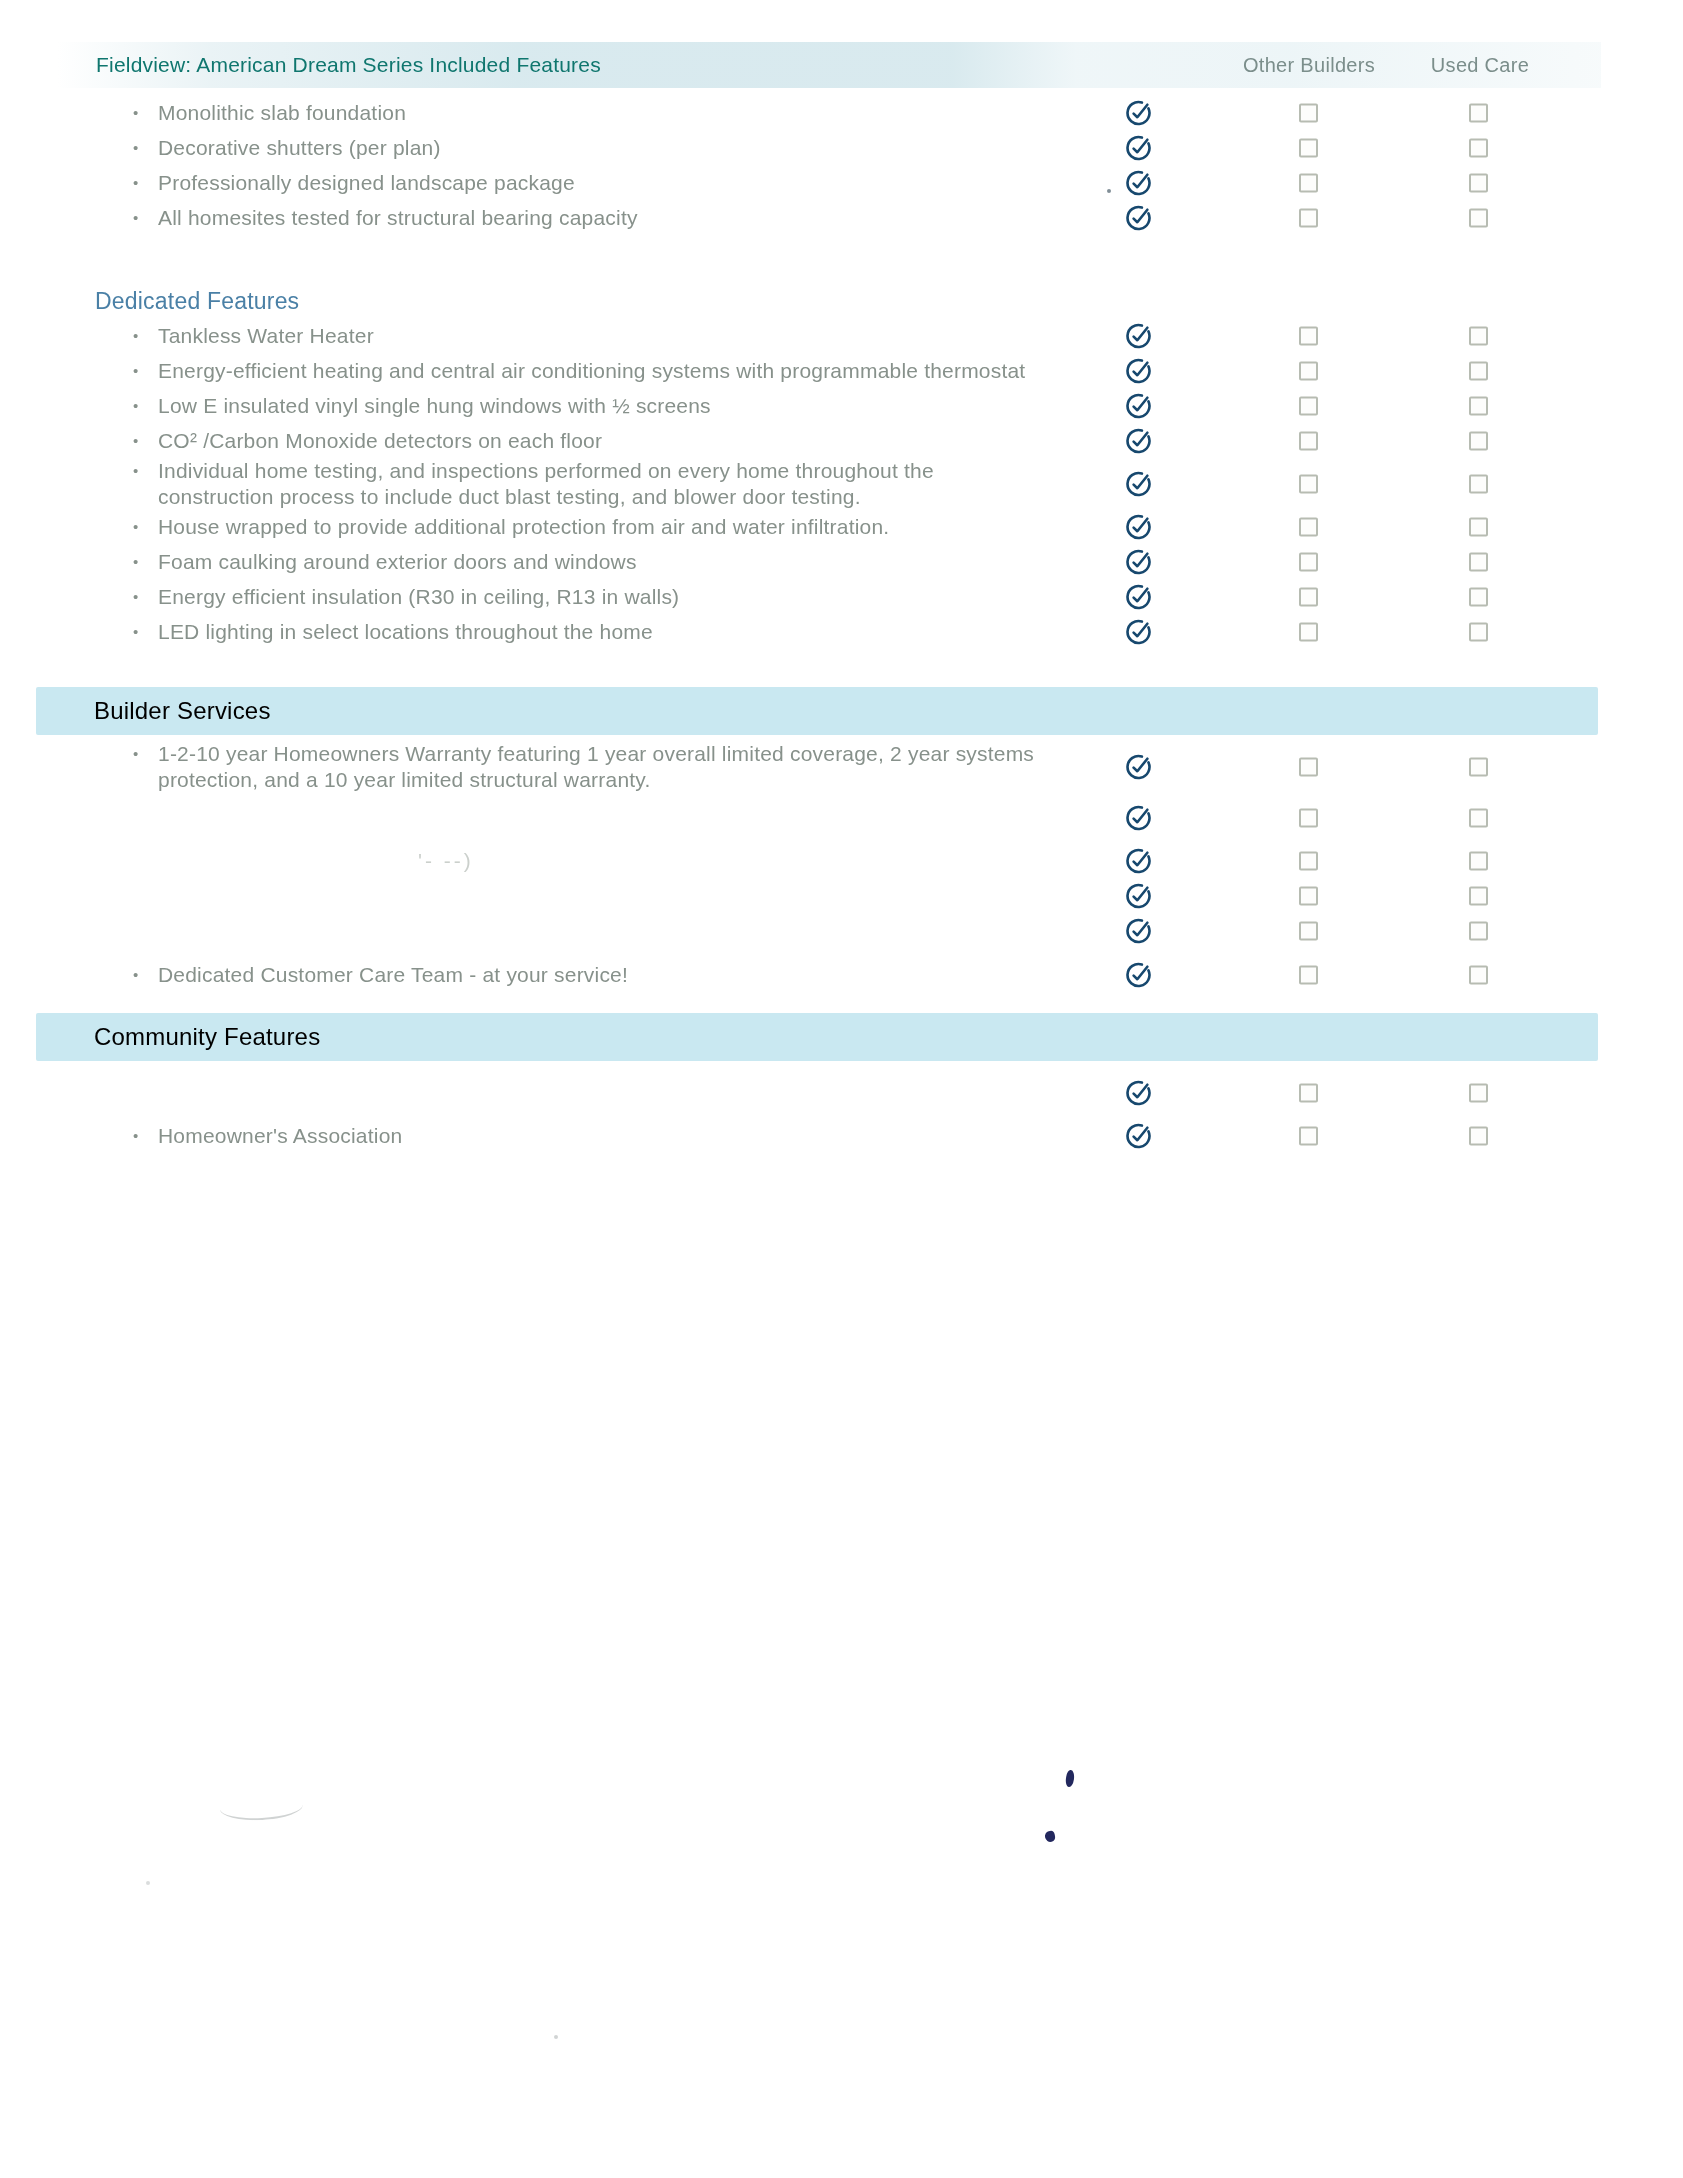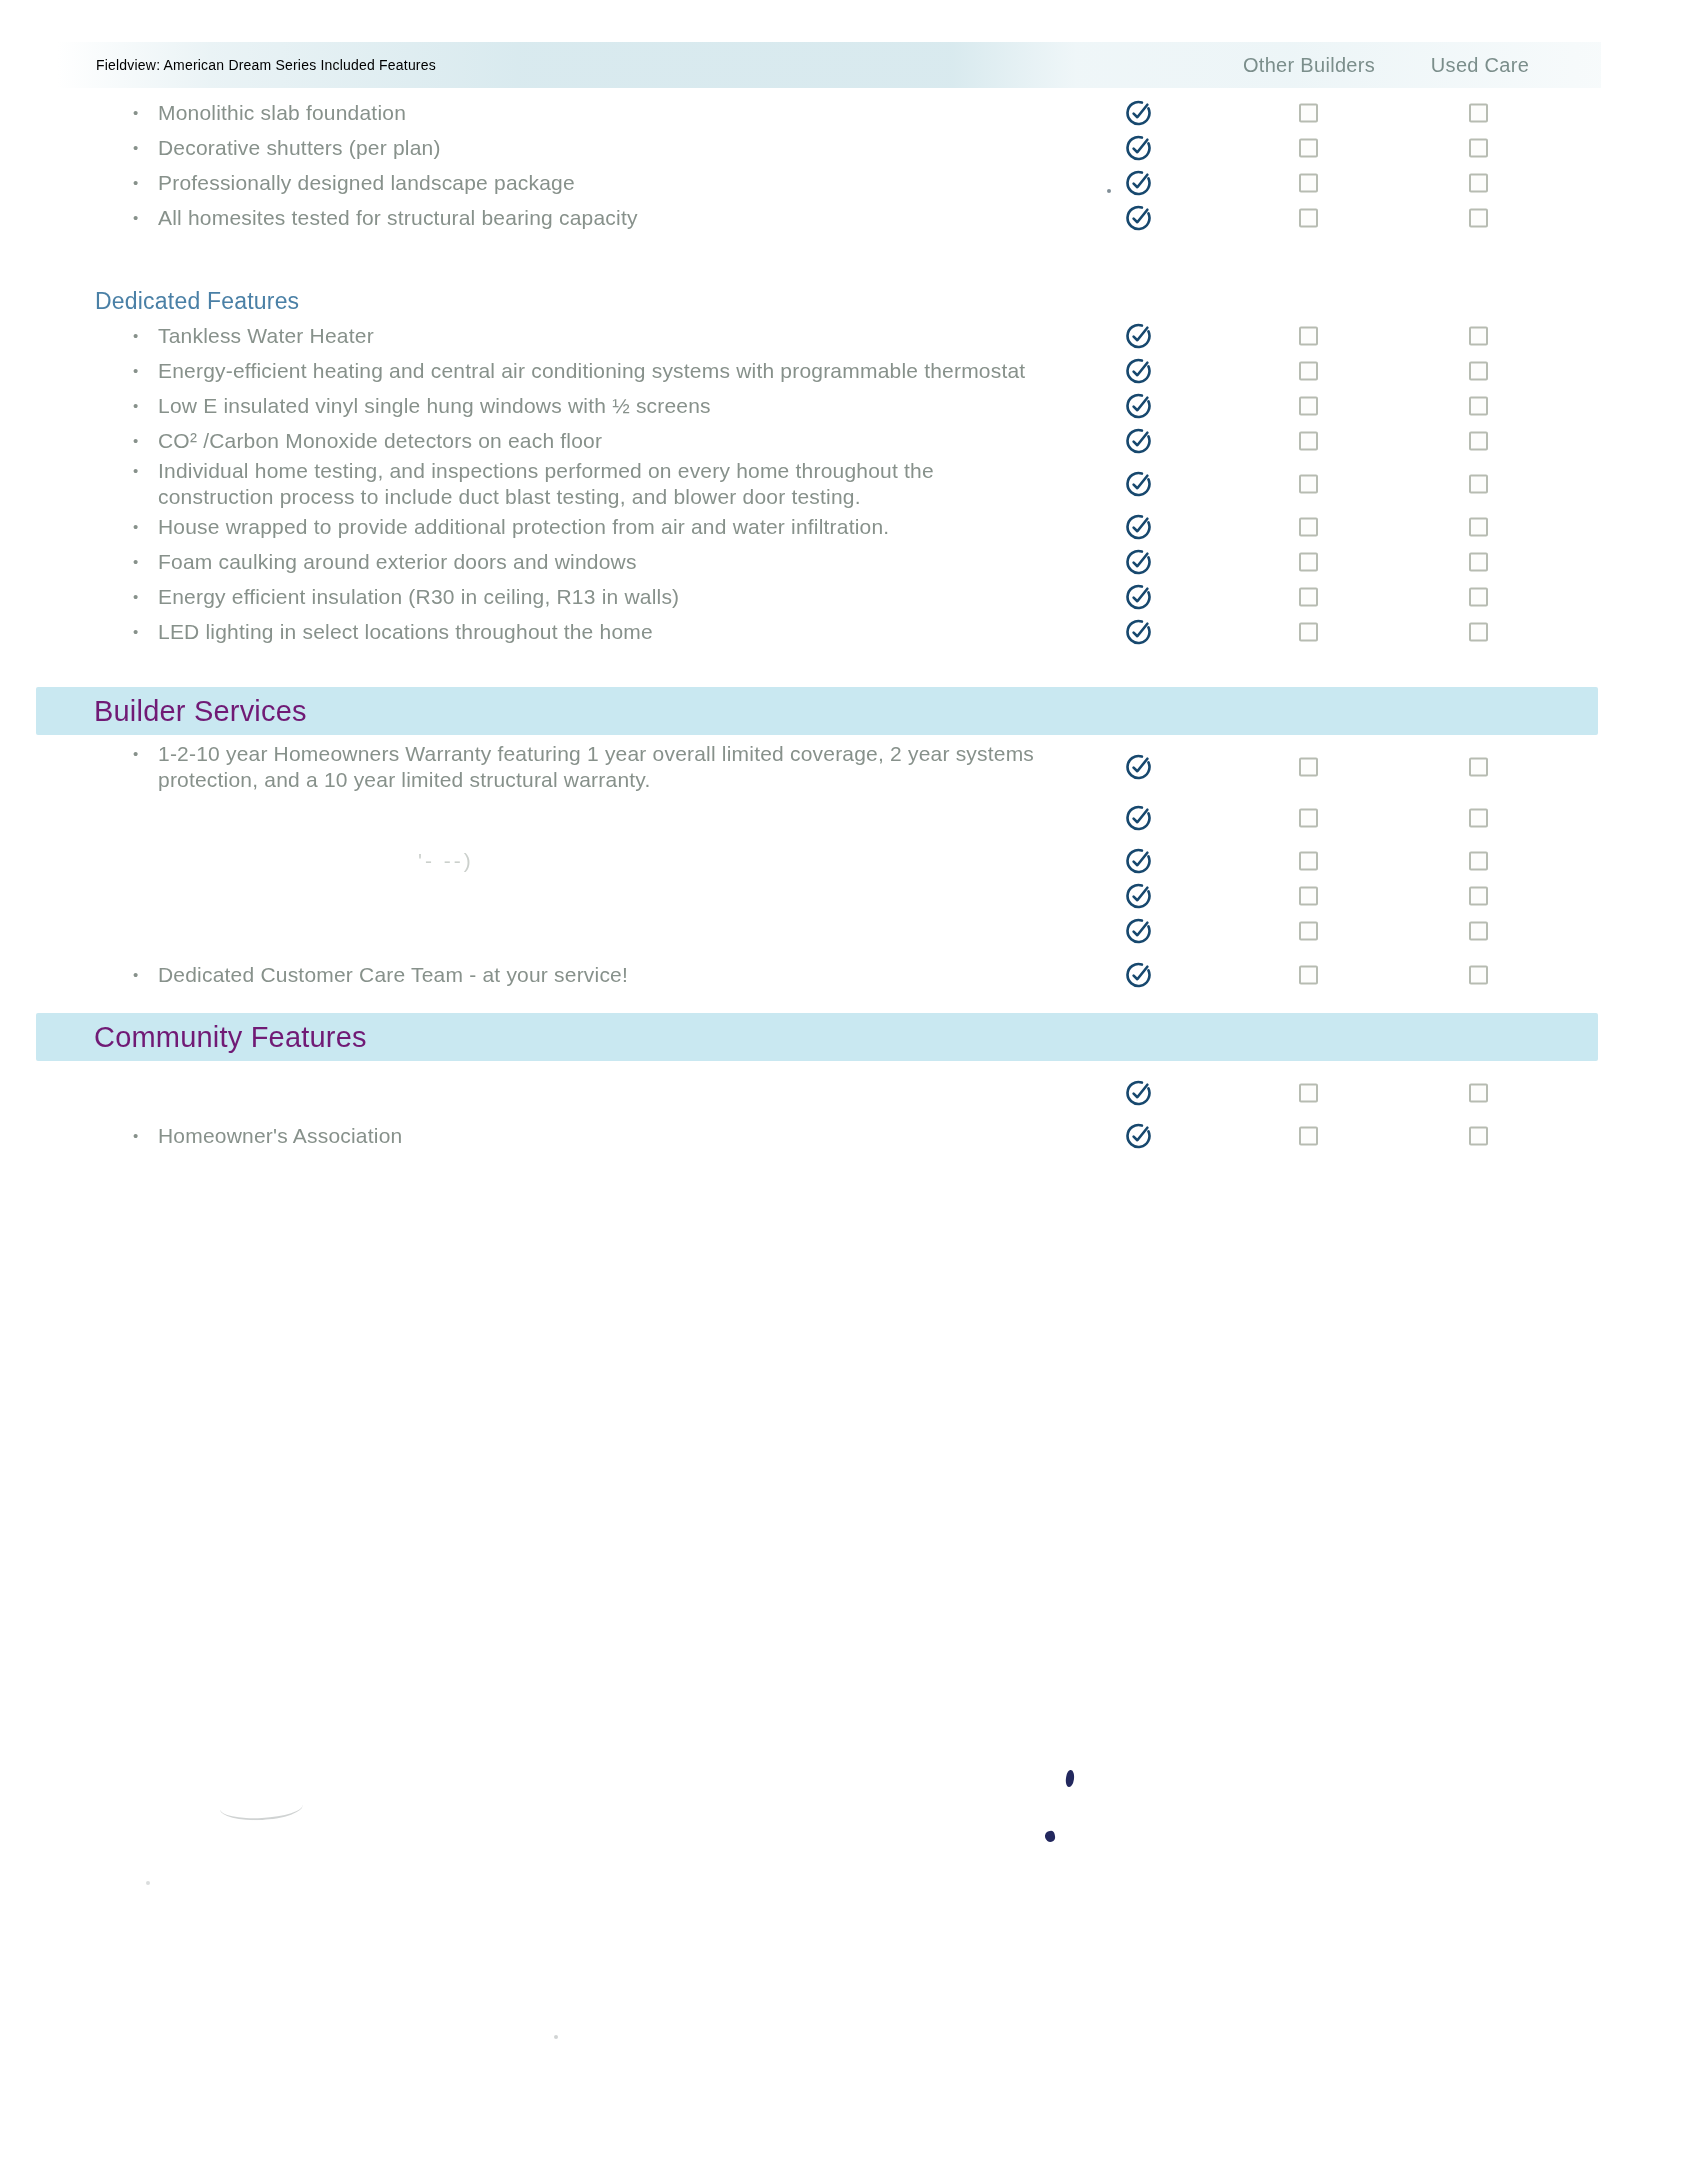--- a/index.html
+++ b/index.html
@@ -22,21 +22,21 @@
       rgba(222,235,239,0) 0%,
       rgba(213,231,236,0.50) 10%,
       rgba(206,228,234,0.78) 30%,
       rgba(206,228,234,0.78) 58%,
       rgba(215,233,238,0.40) 66%,
       rgba(222,237,241,0.55) 80%,
       rgba(228,240,243,0.30) 100%);
   }
   .page-title{
     position:absolute;left:96px;top:50%;transform:translateY(-50%);
-    margin:0;font-size:14px;font-weight:normal;color:#000000;
+    margin:0;font-size:21px;font-weight:normal;color:#0f766e;
     letter-spacing:0.2px;
   }
   .col-head{
     position:absolute;top:50%;transform:translateY(-50%);
     width:218px;text-align:center;
     font-size:20px;color:#7b8e8b;letter-spacing:0.3px;
   }
   .col-head.col1{left:1200px;}
   .col-head.col2{left:1371px;}
 
@@ -54,21 +54,21 @@
     letter-spacing:0.2px;
   }
   .section-band{
     position:relative;
     margin-left:36px;width:1562px;height:48px;
     background:#c9e8f1;
     border-radius:2px;
   }
   .band-title{
     position:absolute;left:58px;top:50%;transform:translateY(-50%);
-    margin:0;font-size:29px;font-weight:normal;color:#701a75;
+    margin:0;font-size:24px;font-weight:normal;color:#000000;
     letter-spacing:0.2px;
   }
   .band-rows{padding-top:6px;}
 
   
   .row{
     position:relative;
     height:35px;
     display:flex;align-items:center;
   }

